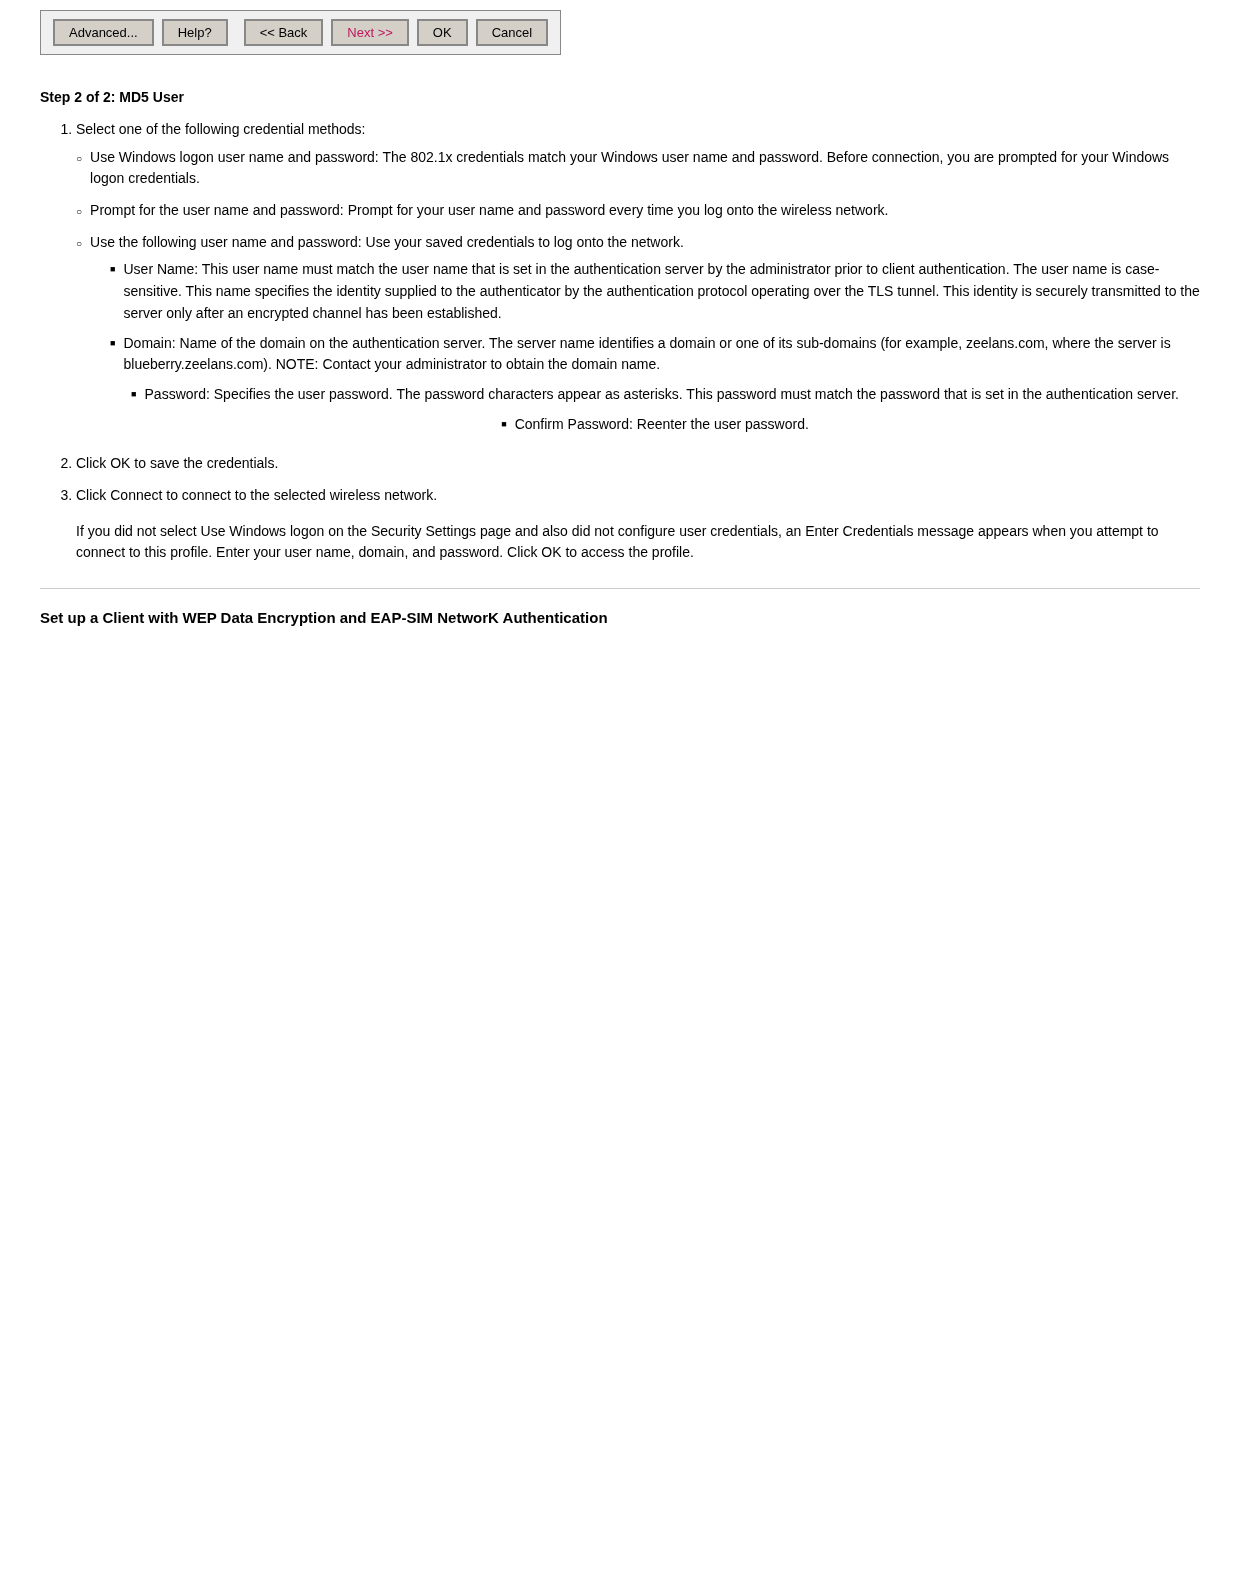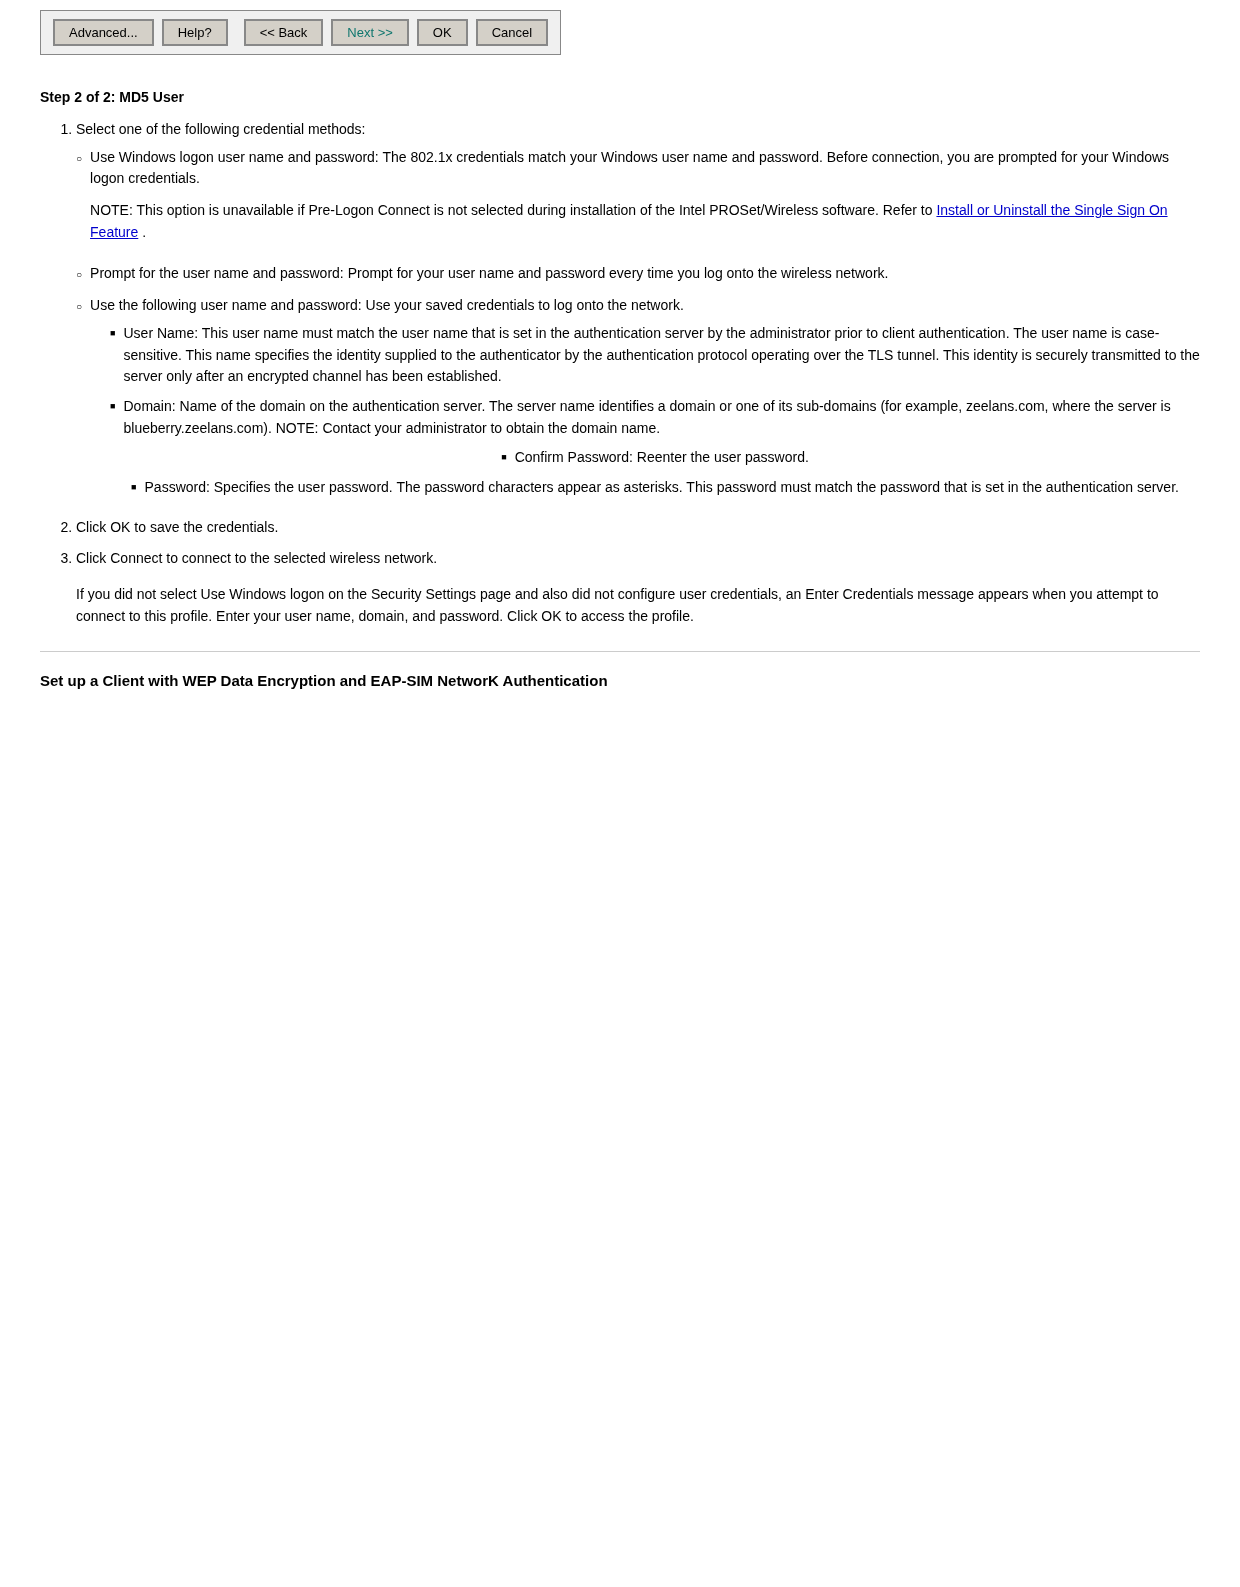--- a/index.html
+++ b/index.html
@@ -39,21 +39,21 @@
     }
     .dialog-btn {
       border: 2px solid #888;
       background: #d4d0c8;
       padding: 4px 14px;
       font-size: 13px;
       cursor: pointer;
       white-space: nowrap;
     }
     .dialog-btn.disabled {
-      color: #0f766e;
+      color: #be185d;
     }
     .dialog-btn-gap {
       flex: 1;
     }
 
     
     .step-heading {
       font-weight: bold;
       font-size: 14px;
       margin-bottom: 14px;
@@ -179,26 +179,20 @@
 
     <li>
       <span>Select one of the following credential methods:</span>
 
       <ul class="circle-list">
 
         <li>
           <div>
             <span class="bold">Use Windows logon user name and password:</span>
             <span> The 802.1x credentials match your Windows user name and password. Before connection, you are prompted for your Windows logon credentials.</span>
-            <div class="note-block">
-              <span class="bold">NOTE:</span>
-              <span> This option is unavailable if Pre-Logon Connect is not selected during installation of the Intel PROSet/Wireless software. Refer to </span>
-              <a class="link">Install or Uninstall the Single Sign On Feature</a>
-              <span>.</span>
-            </div>
           </div>
         </li>
 
         <li>
           <div>
             <span class="bold">Prompt for the user name and password:</span>
             <span> Prompt for your user name and password every time you log onto the wireless network.</span>
           </div>
         </li>
 
@@ -220,29 +214,29 @@
                 <div>
                   <span class="bold">Domain:</span>
                   <span> Name of the domain on the authentication server. The server name identifies a domain or one of its sub-domains (for example, zeelans.com, where the server is blueberry.zeelans.com). </span>
                   <span class="bold">NOTE:</span>
                   <span> Contact your administrator to obtain the domain name.</span>
                 </div>
               </li>
 
               <li>
                 <div>
+                  <span class="bold">Password:</span>
+                  <span> Specifies the user password. The password characters appear as asterisks. This password must match the password that is set in the authentication server.</span>
+                </div>
+              </li>
+
+              <li>
+                <div>
                   <span class="bold">Confirm Password:</span>
                   <span> Reenter the user password.</span>
-                </div>
-              </li>
-
-              <li>
-                <div>
-                  <span class="bold">Password:</span>
-                  <span> Specifies the user password. The password characters appear as asterisks. This password must match the password that is set in the authentication server.</span>
                 </div>
               </li>
 
             </ul>
           </div>
         </li>
 
       </ul>
     </li>
 

